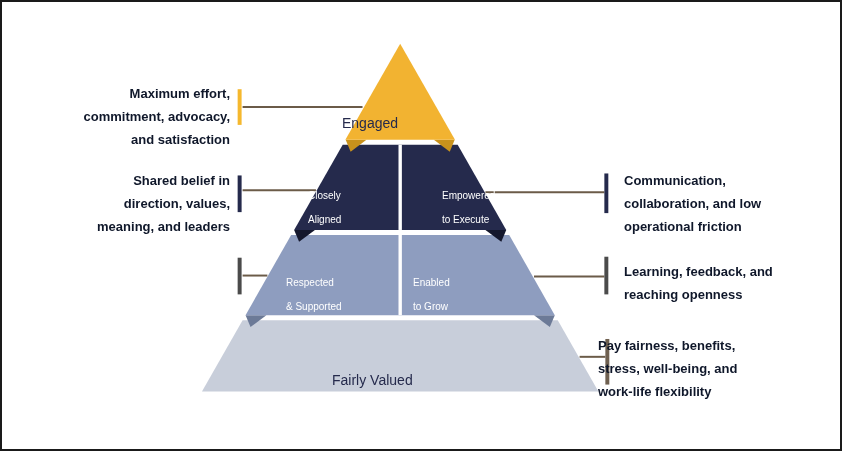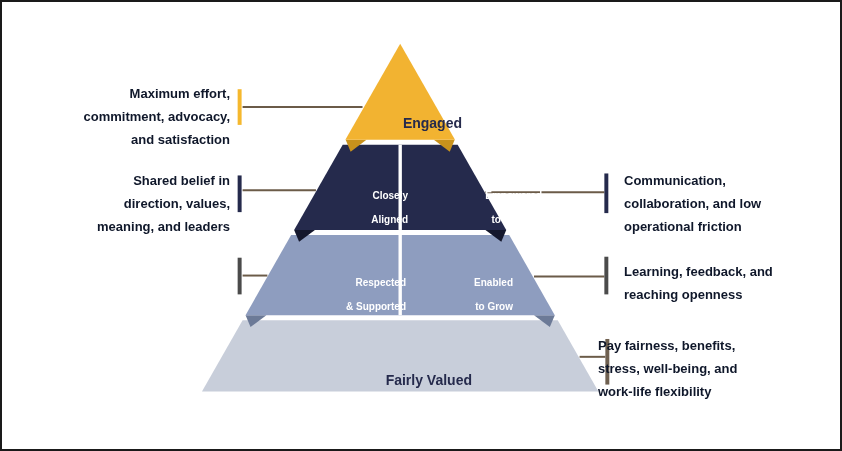--- a/index.html
+++ b/index.html
@@ -18,23 +18,23 @@
     font-size:13px;
     line-height:23px;
     font-weight:bold;
     color:#0f172a;
     white-space:pre-line;
   }
   .note.left{text-align:right;}
   .note.right{text-align:left;}
   .pyr-label{
     position:absolute;
-    text-align:right;
+    text-align:left;
     white-space:pre-line;
-    font-weight:bold;
+    font-weight:normal;
   }
   .cell-label{
     font-size:10px;
     line-height:24px;
     color:#ffffff;
   }
   .navy-label{
     font-size:14px;
     color:#252a4c;
   }

